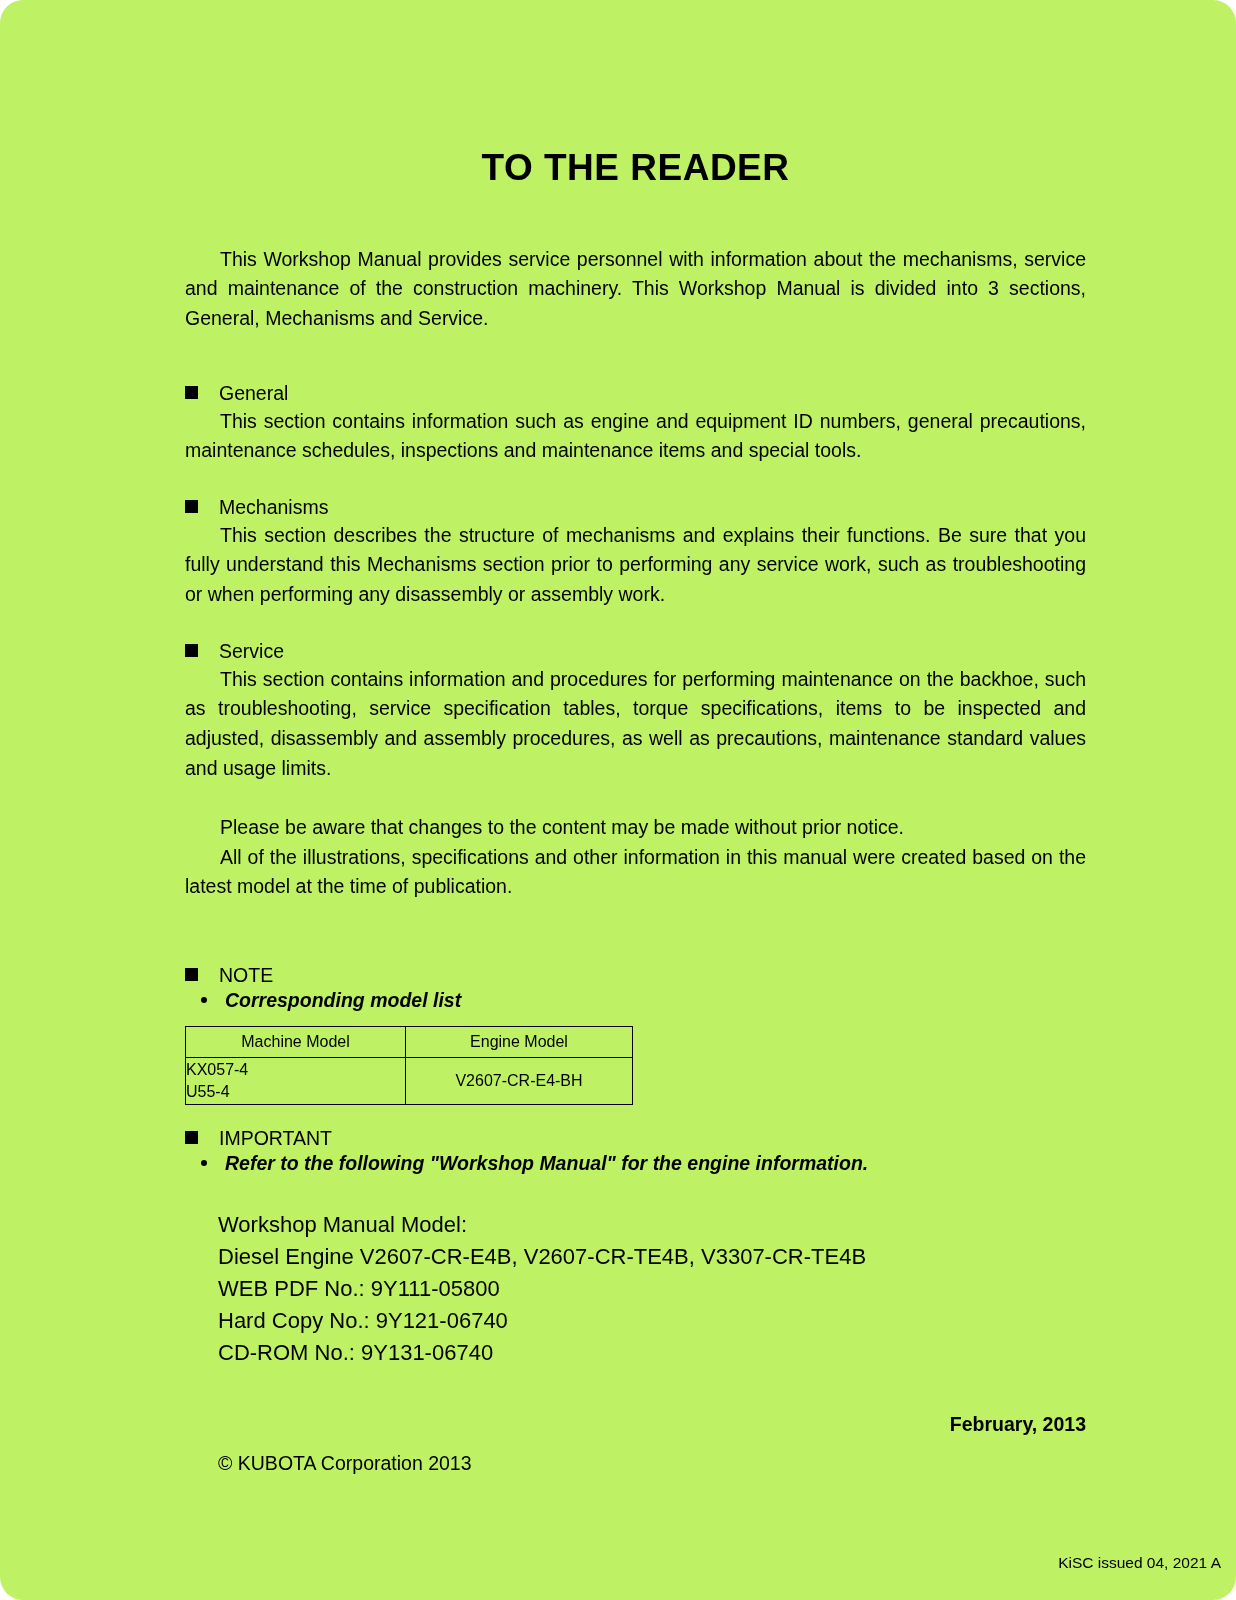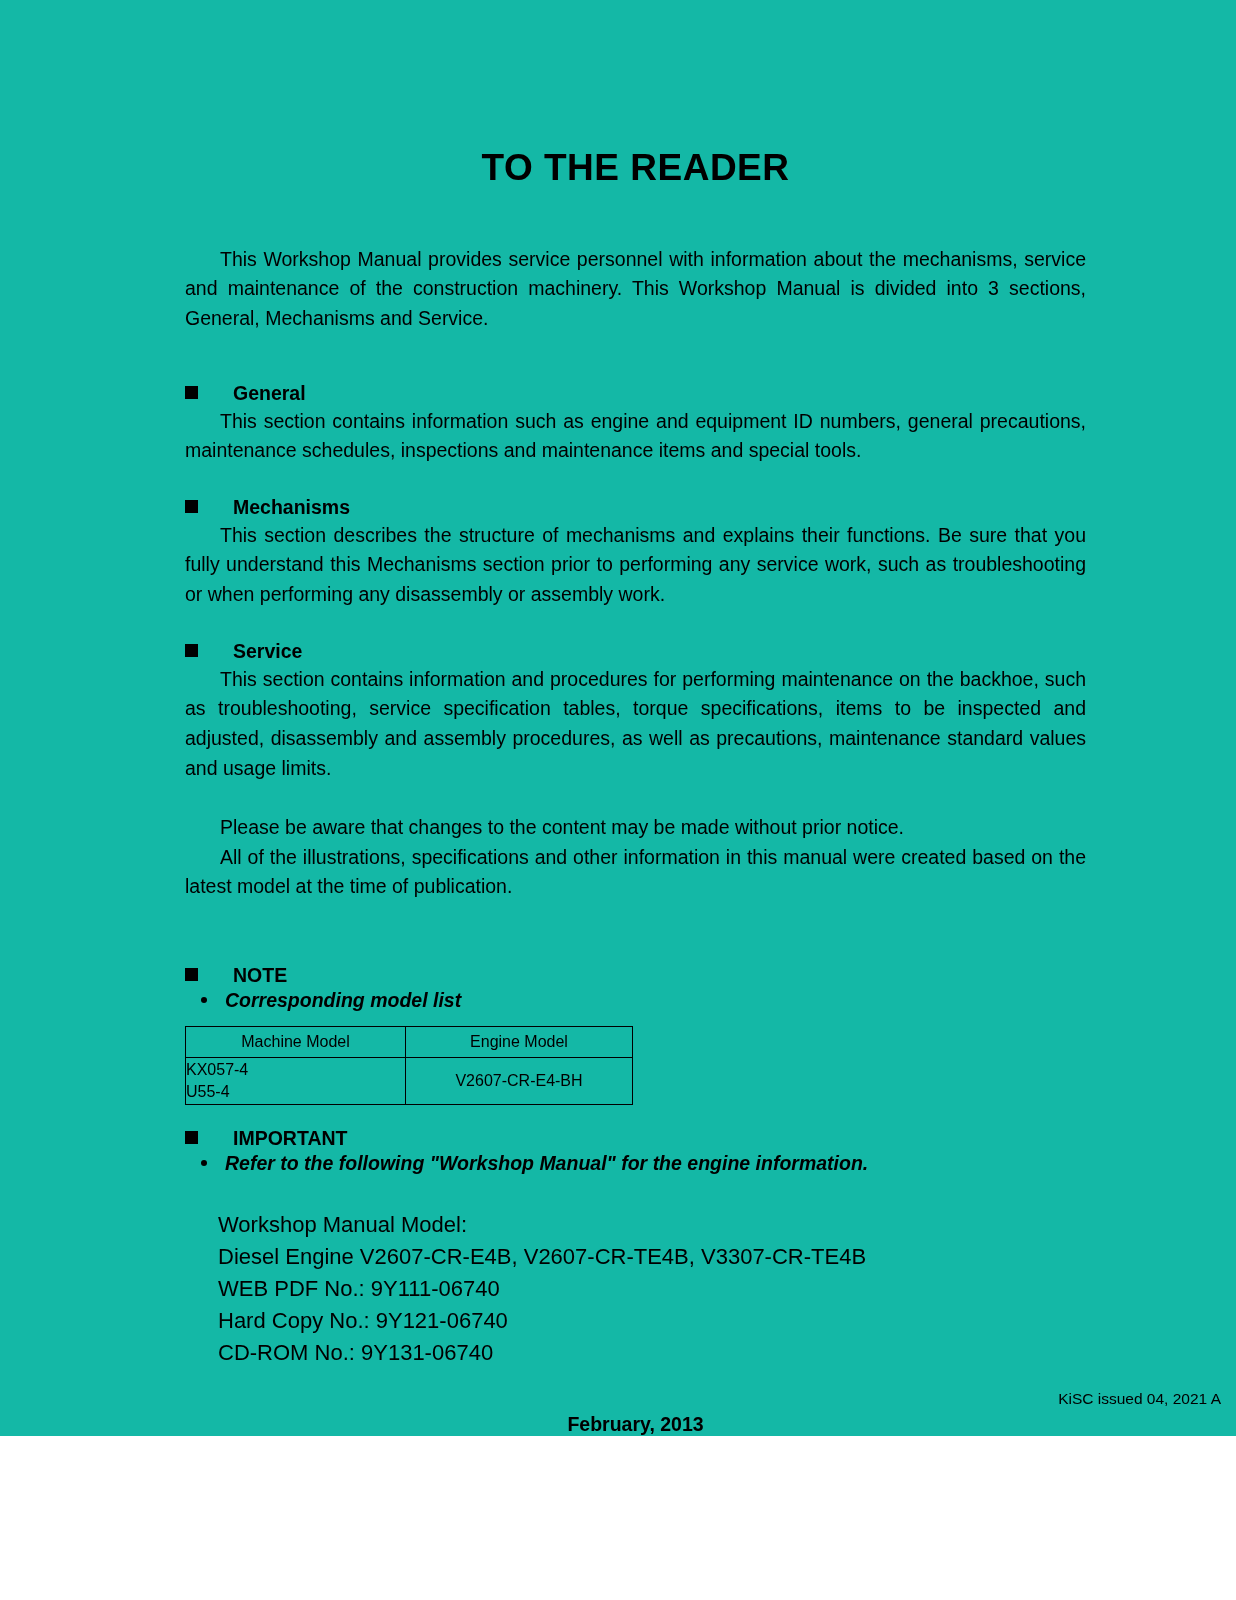--- a/index.html
+++ b/index.html
@@ -8,25 +8,26 @@
     padding: 0;
     background: #ffffff;
   }
   body {
     font-family: "Liberation Sans", sans-serif;
     color: #000000;
   }
   .page {
     position: relative;
     width: 1236px;
-    height: 1436px;
-    background: #14b8a6;
+    height: 1600px;
+    background: #bef264;
     margin: 0 auto;
     overflow: hidden;
     box-sizing: border-box;
+    border-radius: 23px;
   }
 
   
   .content {
     position: absolute;
     left: 185px;
     top: 148px;
     width: 901px;
   }
 
@@ -58,22 +59,22 @@
     display: inline-block;
     width: 13px;
     height: 13px;
     background: #000000;
     flex: 0 0 auto;
     position: relative;
     top: -1px;
   }
   .sec-head .sec-label {
     font-size: 19.5px;
-    font-weight: bold;
-    margin-left: 35px;
+    font-weight: normal;
+    margin-left: 21px;
   }
 
   .gap-sm { height: 22px; }
   .gap-md { height: 30px; }
   .gap-lg { height: 48px; }
   .gap-xl { height: 62px; }
 
   
   .sub-head {
     display: flex;
@@ -137,21 +138,21 @@
   .info-block {
     margin-top: 34px;
     padding-left: 33px;
     font-size: 22px;
     line-height: 1.45;
   }
   .info-block div { white-space: nowrap; }
 
   
   .date-line {
-    text-align: center;
+    text-align: right;
     font-size: 19.5px;
     font-weight: bold;
     margin-top: 44px;
   }
   .copyright-line {
     font-size: 19.5px;
     font-weight: normal;
     margin-top: 16px;
     padding-left: 33px;
   }
@@ -245,21 +246,21 @@
       <span class="sec-label">IMPORTANT</span>
     </div>
     <div class="sub-head">
       <span class="dot-bullet"></span>
       <span class="sub-label">Refer to the following "Workshop Manual" for the engine information.</span>
     </div>
 
     <div class="info-block">
       <div>Workshop Manual Model:</div>
       <div>Diesel Engine V2607-CR-E4B, V2607-CR-TE4B, V3307-CR-TE4B</div>
-      <div>WEB PDF No.: 9Y111-06740</div>
+      <div>WEB PDF No.: 9Y111-05800</div>
       <div>Hard Copy No.: 9Y121-06740</div>
       <div>CD-ROM No.: 9Y131-06740</div>
     </div>
 
     <div class="date-line">February, 2013</div>
     <div class="copyright-line">© KUBOTA Corporation 2013</div>
 
   </div>
 
   <div class="footer">KiSC issued 04, 2021 A</div>

